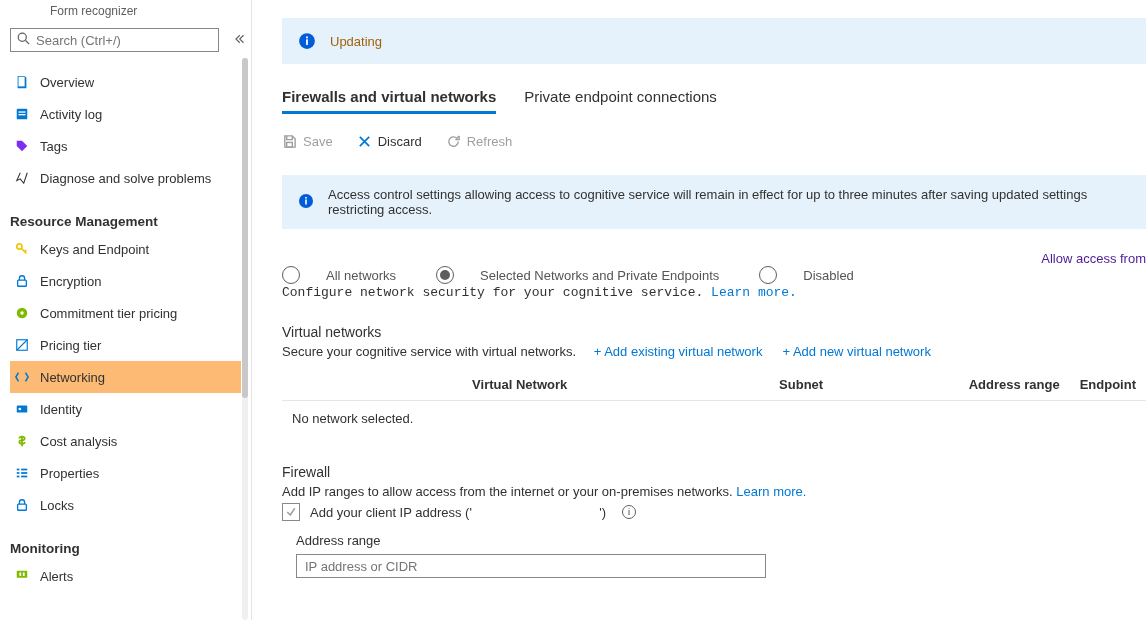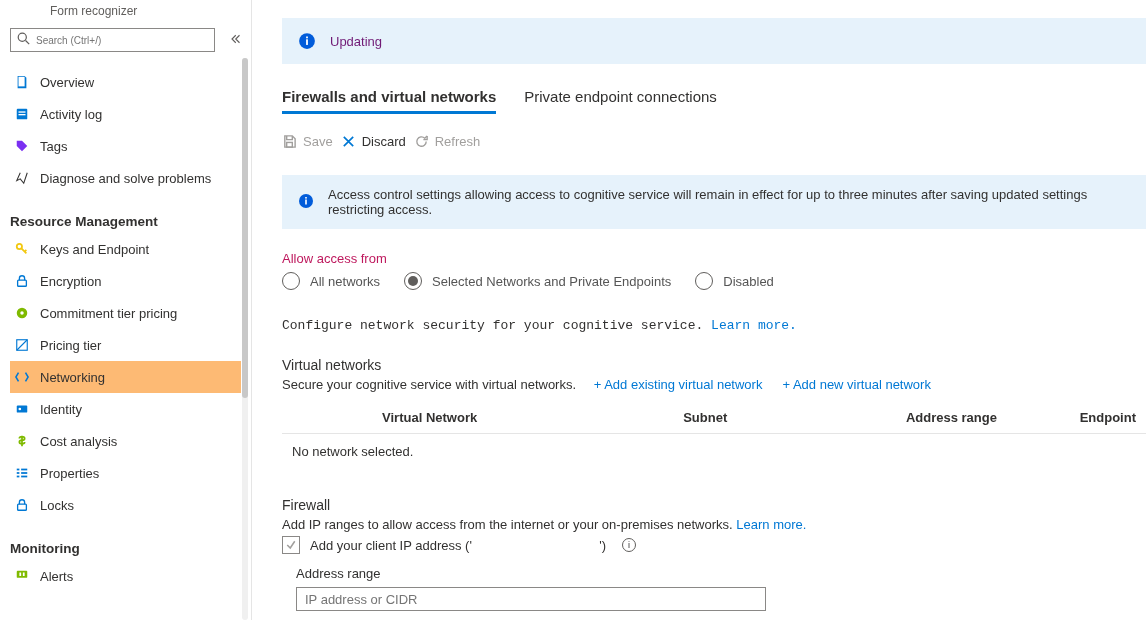--- a/index.html
+++ b/index.html
@@ -39,21 +39,21 @@
     display: flex;
     align-items: center;
     border: 1px solid #8a8886;
     height: 24px;
     padding: 0 6px;
     background: #fff;
     font-size: 13px;
   }
   .search-box input {
     border: none; outline: none; flex: 1;
-    font-size: 10px;
+    font-size: 13px;
     color: #605e5c;
   }
   .search-box .mag-icon { margin-right: 6px; color: #605e5c; }
   .collapse-btn { cursor: pointer; color: #605e5c; font-size: 12px; }
   .sidebar-scroll {
     position: absolute;
     right: 3px;
     top: 58px;
     bottom: 0;
     width: 6px;
@@ -105,34 +105,34 @@
     align-items: center;
     gap: 14px;
     padding: 14px 16px;
     margin-bottom: 24px;
   }
   .info-banner .info-circle {
     width: 18px; height: 18px;
     color: #015cda;
     display: inline-flex; align-items: center; justify-content: center;
   }
-  .info-banner .info-text { color: #701a75; font-size: 13px; }
+  .info-banner .info-text { color: #a16207; font-size: 13px; }
   .tabs { display: flex; gap: 28px; margin-bottom: 20px; }
   .tab {
     font-size: 15px;
     color: #323130;
     padding-bottom: 6px;
     cursor: pointer;
     font-weight: 400;
   }
   .tab.active {
     font-weight: 600;
     border-bottom: 3px solid #0078d4;
   }
-  .toolbar { display: flex; gap: 8px; margin-bottom: 26px; }
+  .toolbar { display: flex; gap: 24px; margin-bottom: 26px; }
   .tool-btn {
     display: inline-flex;
     align-items: center;
     gap: 6px;
     font-size: 13px;
     cursor: pointer;
   }
   .tool-btn.disabled { color: #a19f9d; cursor: default; }
   .tool-btn .tool-icon { display: inline-flex; align-items: center; justify-content: center; }
   .tool-btn.discard { color: #323130; }
@@ -141,28 +141,29 @@
     background: #e6f2fb;
     display: flex;
     align-items: center;
     gap: 14px;
     padding: 12px 16px;
     margin-bottom: 22px;
     font-size: 13px;
   }
   .section-label {
     font-size: 13px;
-    color: #be185d;
-    margin-bottom: 6px;
+    color: #4c1d95;
+    margin-bottom: 0;
+    text-align: right;
   }
   .radio-row {
     display: flex;
-    gap: 10px;
-    align-items: center;
-    margin-bottom: 28px;
+    gap: 26px;
+    align-items: center;
+    margin-bottom: 1px;
     font-size: 13px;
     color: #605e5c;
   }
   .radio {
     width: 18px; height: 18px;
     border: 1px solid #605e5c;
     border-radius: 50%;
     display: inline-flex;
     align-items: center;
     justify-content: center;
@@ -178,21 +179,21 @@
   .subsection-title { font-size: 14px; margin-bottom: 4px; color:#323130;}
   .subtext { font-size: 13px; margin-bottom: 4px; }
   .vnet-actions { display: inline-flex; gap: 20px; margin-left: 14px; }
   .vnet-table {
     width: 100%;
     border-collapse: collapse;
     margin-top: 8px;
     margin-bottom: 28px;
   }
   .vnet-table th {
-    text-align: center;
+    text-align: right;
     font-weight: 600;
     font-size: 13px;
     padding: 10px 10px 8px 10px;
     border-bottom: 1px solid #e5e5e5;
   }
   .vnet-table td {
     padding: 10px;
     font-size: 13px;
     color: #323130;
   }

